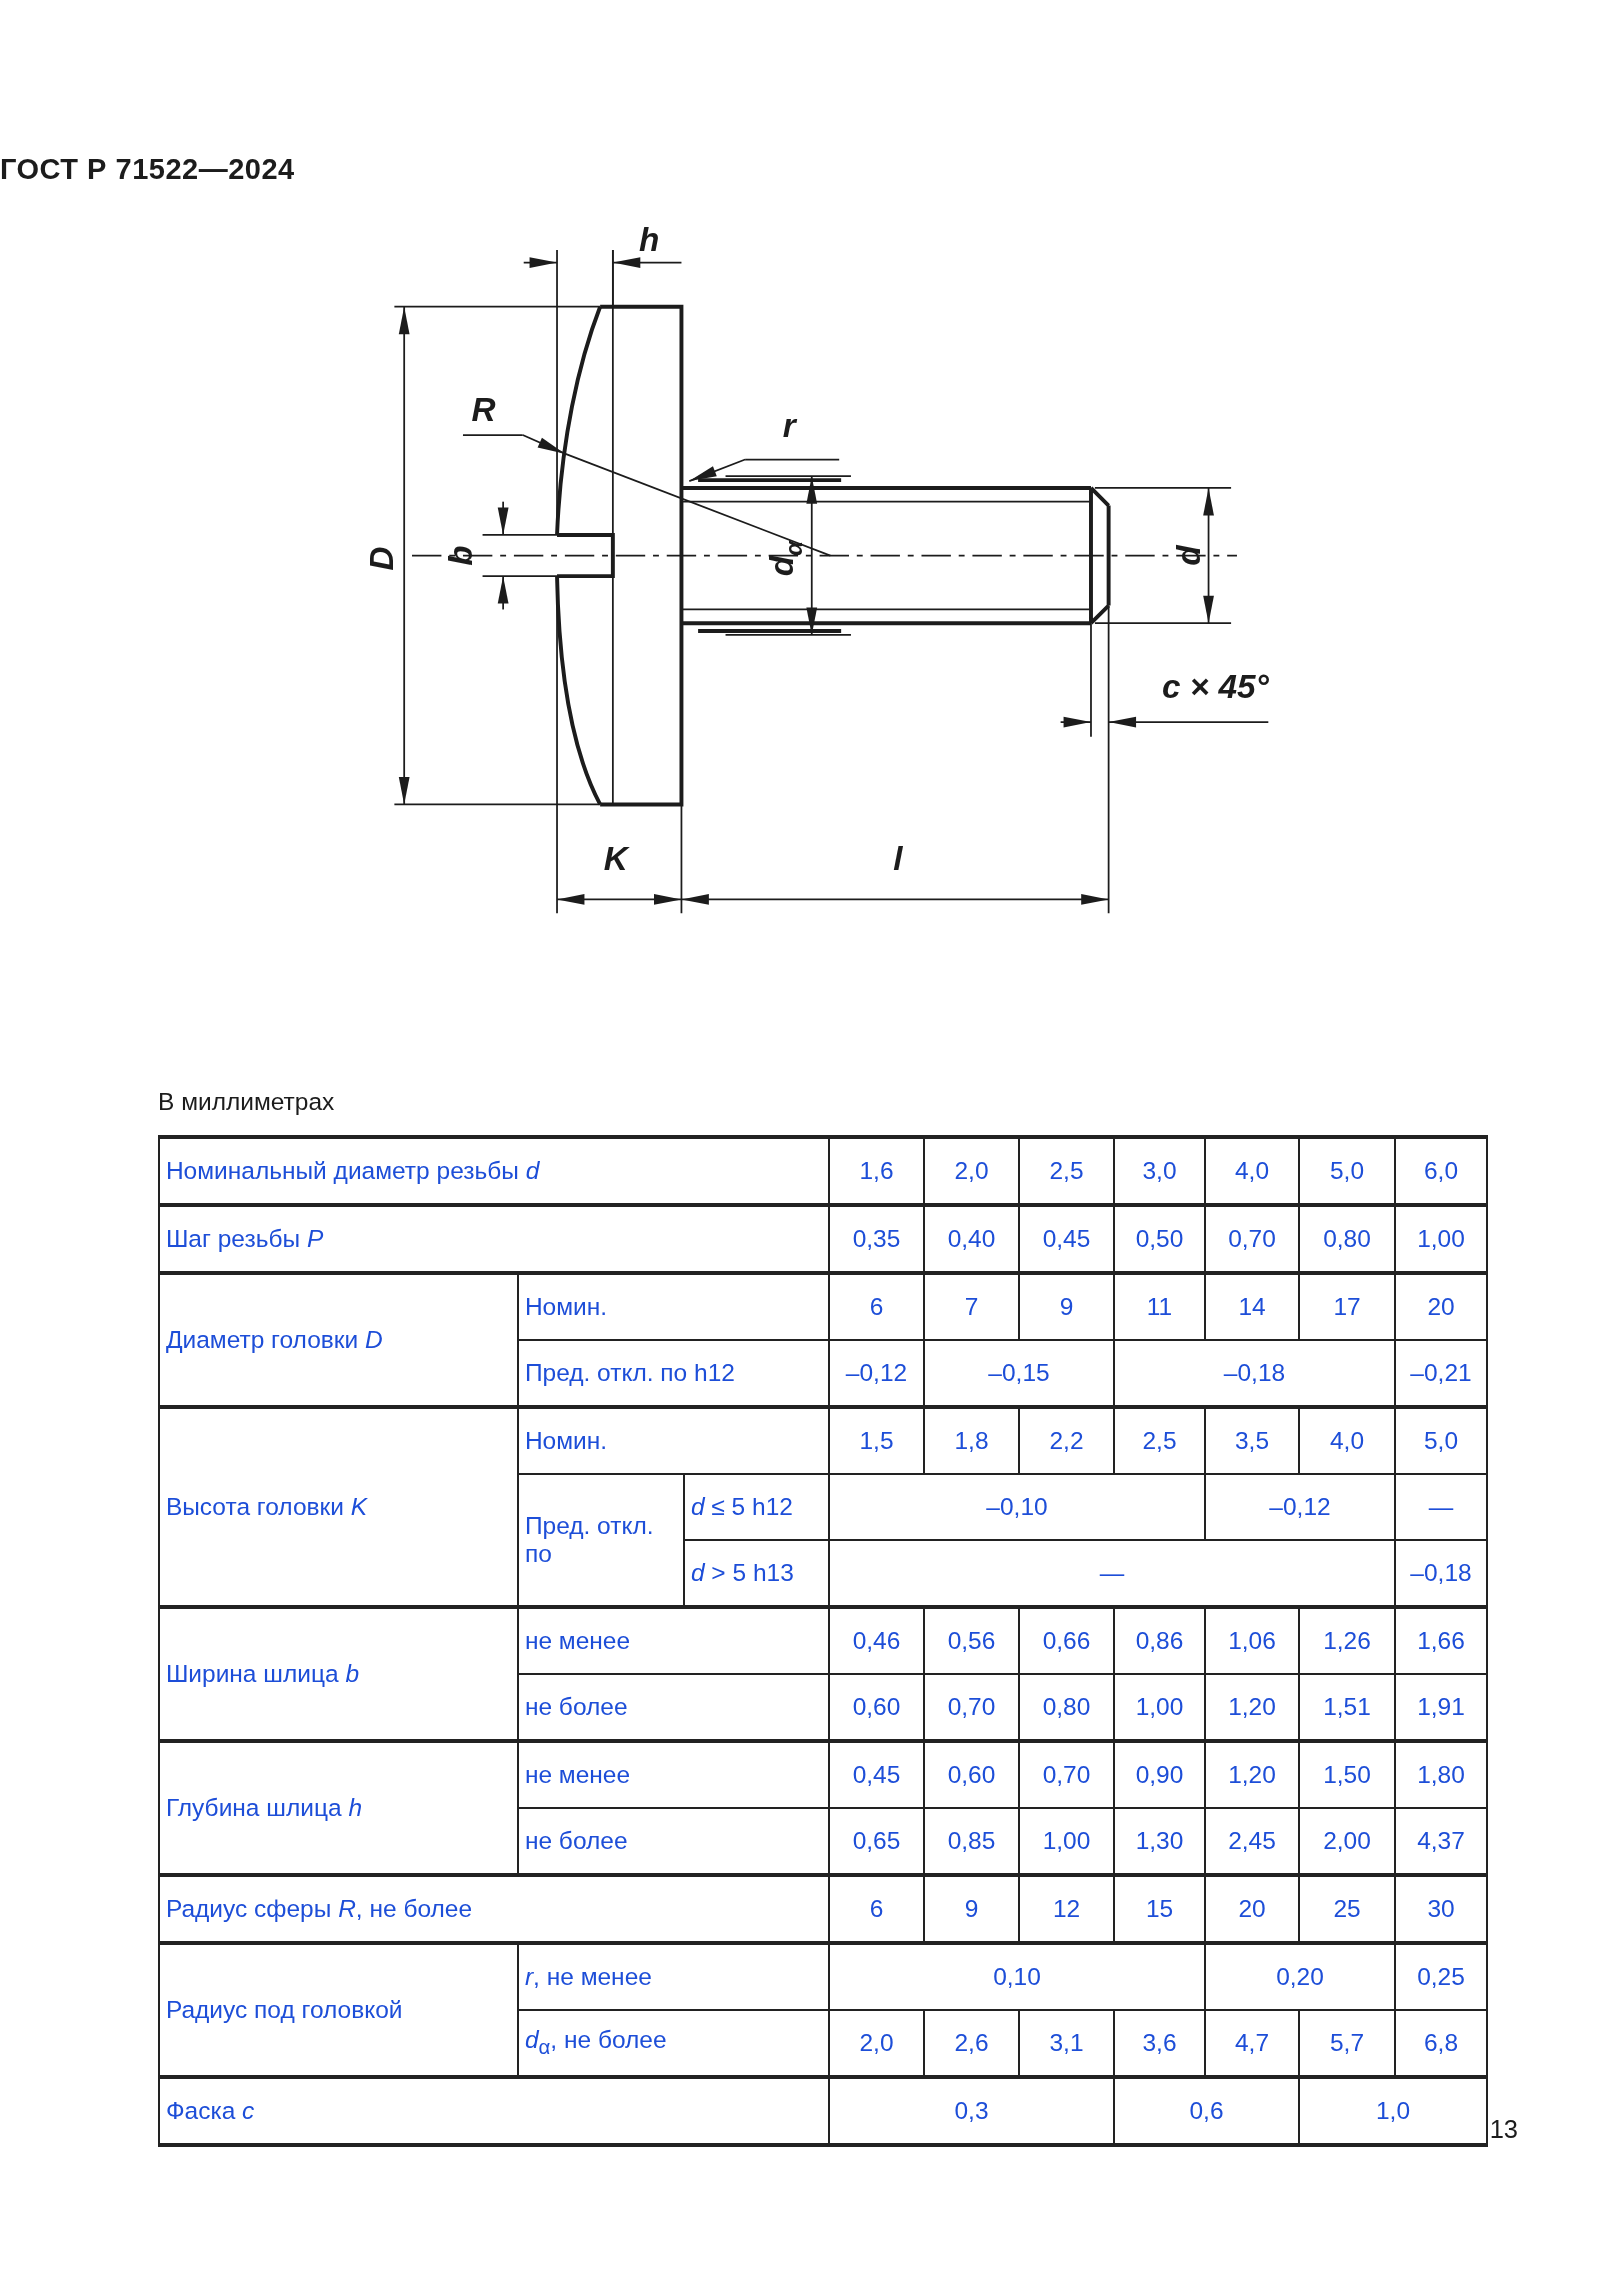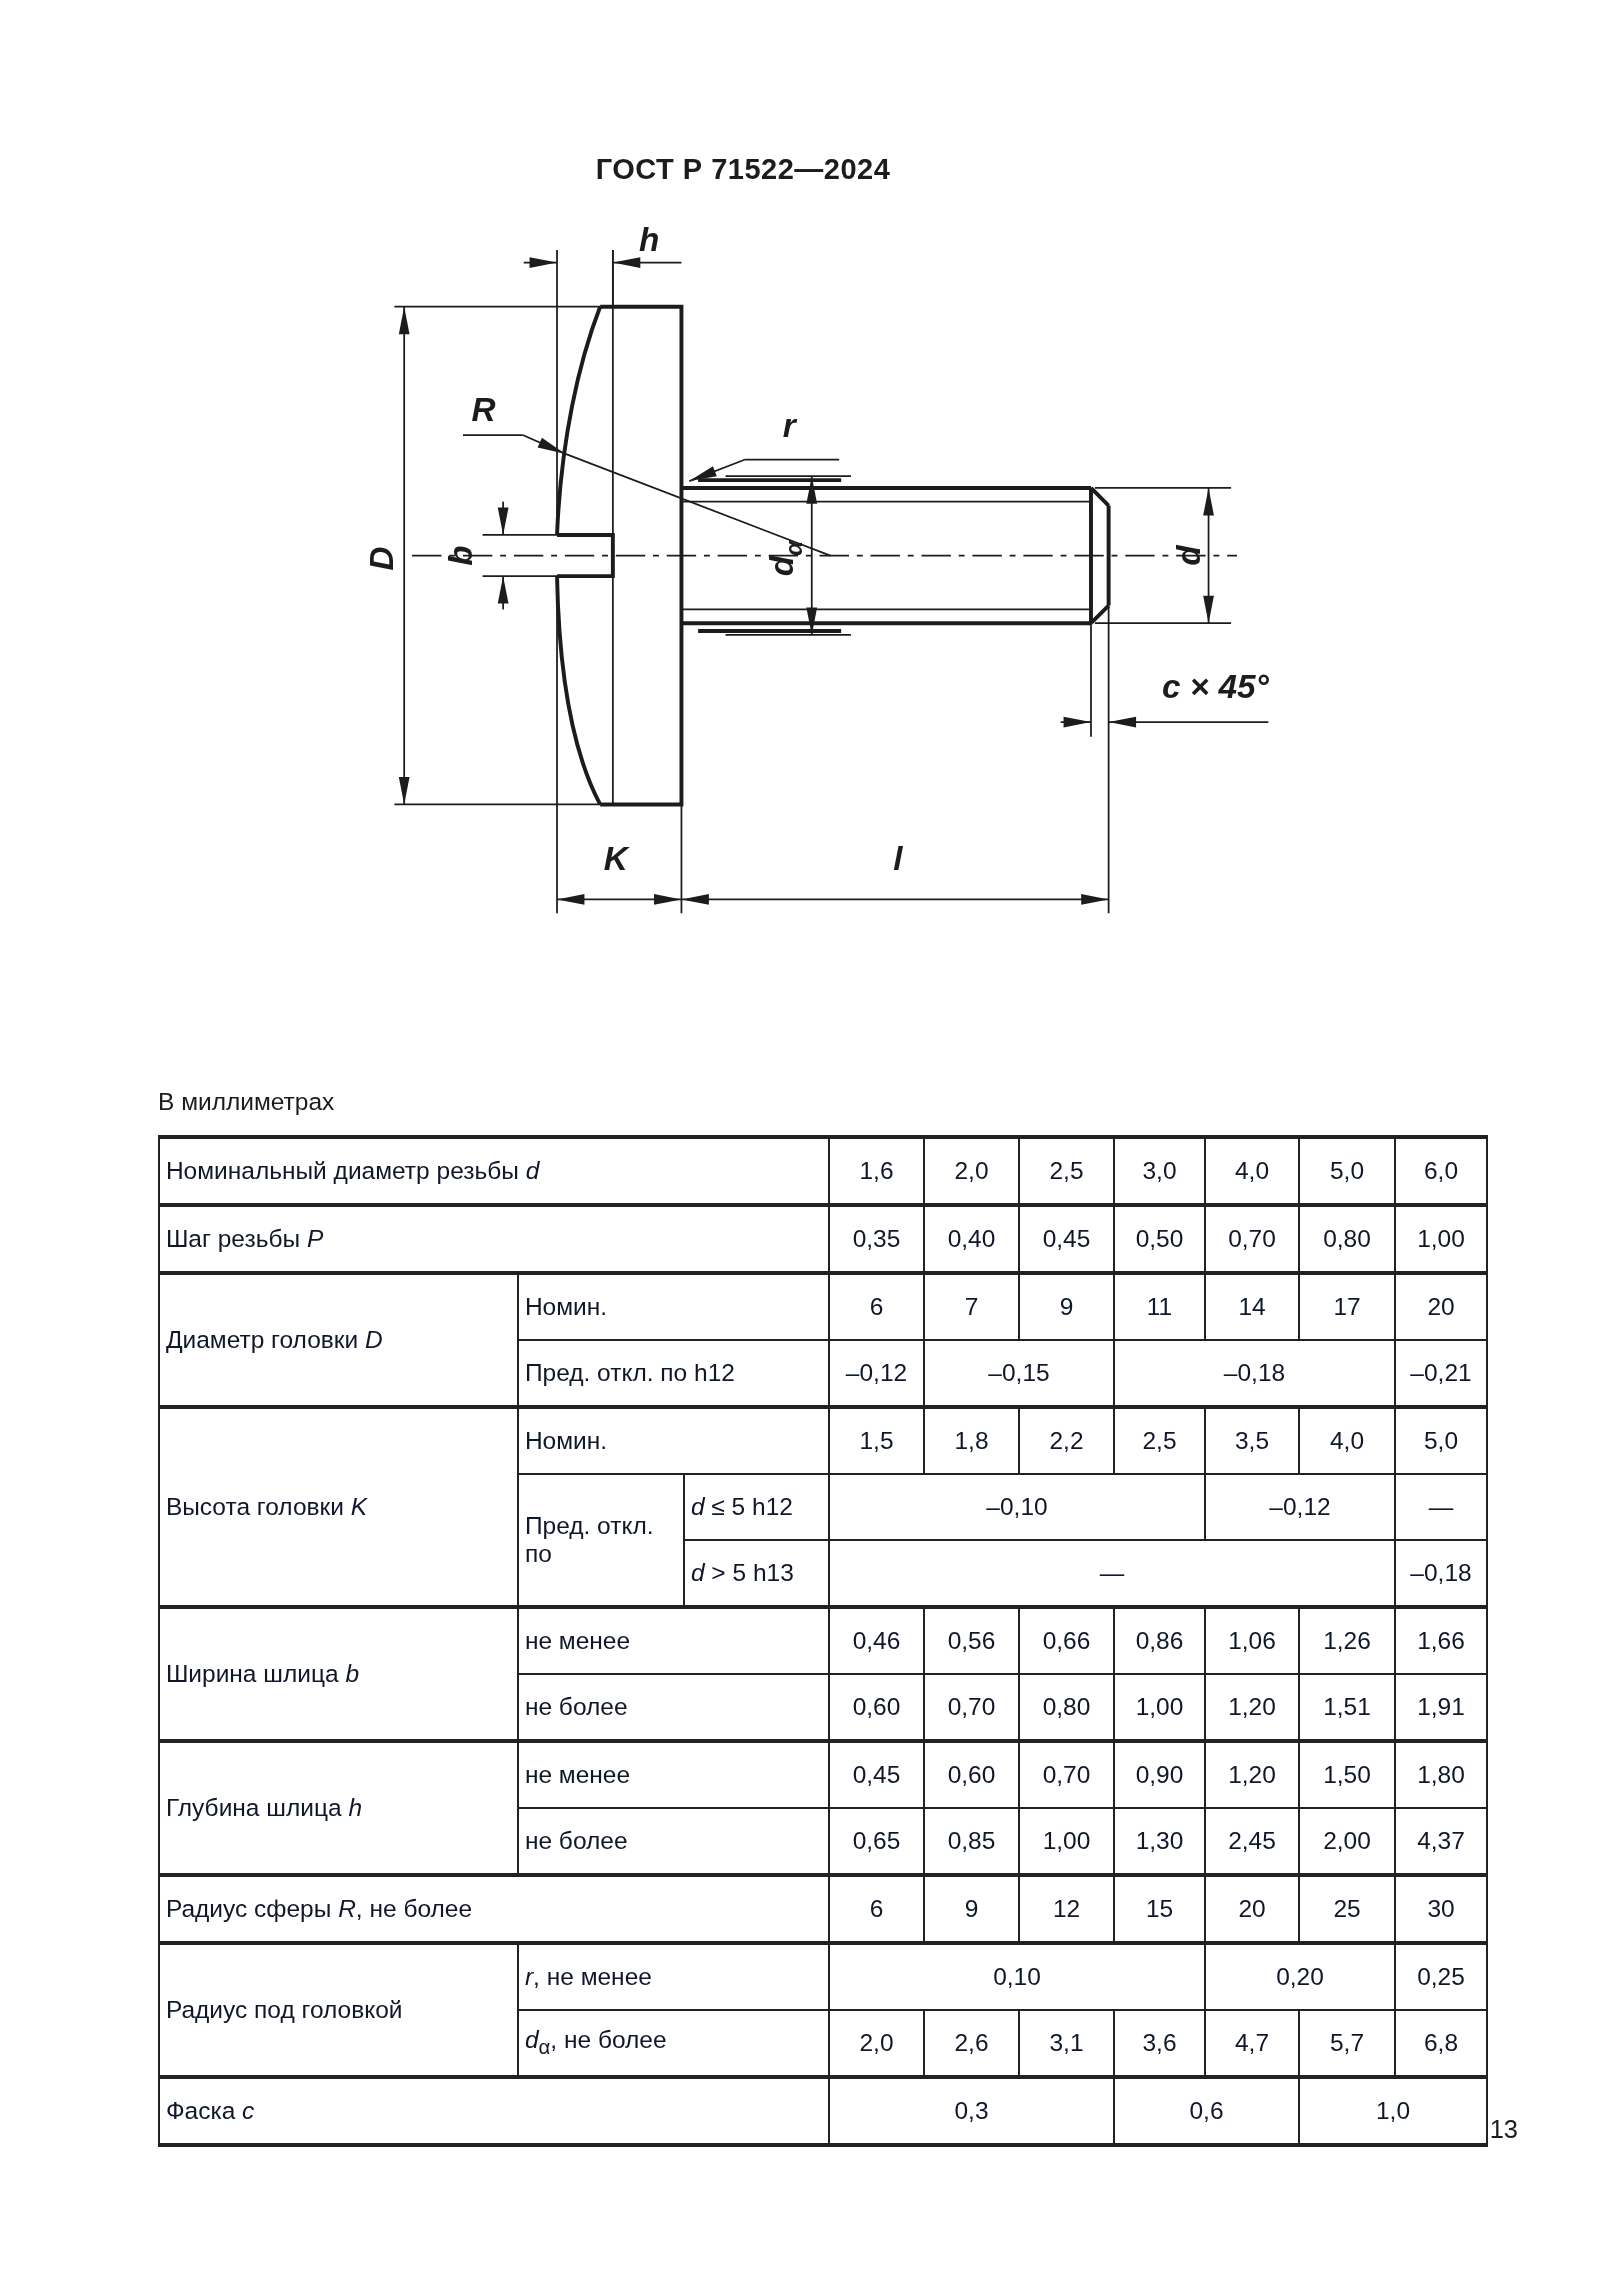--- a/index.html
+++ b/index.html
@@ -2,35 +2,35 @@
 <html><head>
 <meta charset="utf-8">
 <style>
   html,body{margin:0;padding:0;background:#888;}
   #page{
     position:relative; width:1621px; height:2293px; background:#ffffff;
     font-family:"Liberation Sans", sans-serif; color:#1c1c1c; overflow:hidden;
   }
   .abs{position:absolute;}
   #doc-header{
-    top:153px; left:0; width:1486px; text-align:center;
+    top:153px; left:0; width:1486px; text-align:left;
     font-size:29px; font-weight:bold; letter-spacing:0.5px;
   }
   #figure-wrap{ top:196px; left:363px; width:1019px; height:774px; }
   #figure-caption{
     top:943px; left:0; width:1621px; text-align:center; font-size:25.5px;
   }
   #table-title{ top:1039px; left:158px; width:1372px; font-size:25.5px; }
   #table-title .ls{ letter-spacing:3.9px; }
   #table-title .num{ margin-left:9.8px; margin-right:5.9px; }
   #units-note{ top:1088px; left:158px; width:1328px; text-align:left; font-size:24.5px; }
   #table-wrap{ top:1135px; left:158px; }
   table.dim{
     border-collapse:collapse; table-layout:fixed; width:1328px;
-    font-size:24.5px; color:#0f172a;
+    font-size:24.5px; color:#1d4ed8;
   }
   table.dim{ border:2.9px solid #222; border-top-width:4.9px; border-bottom-width:4.9px; }
   table.dim td{
     border:2px solid #222; height:60px; vertical-align:middle;
     padding:2px 5.9px; line-height:1.15; overflow:hidden;
   }
   table.dim tr.sec td{ border-top-width:4.9px; }
   table.dim tr.sub td{ border-top-width:2.9px; }
   td.lbl{ text-align:left; padding-left:15.7px; }
   td.val{ text-align:center; }

